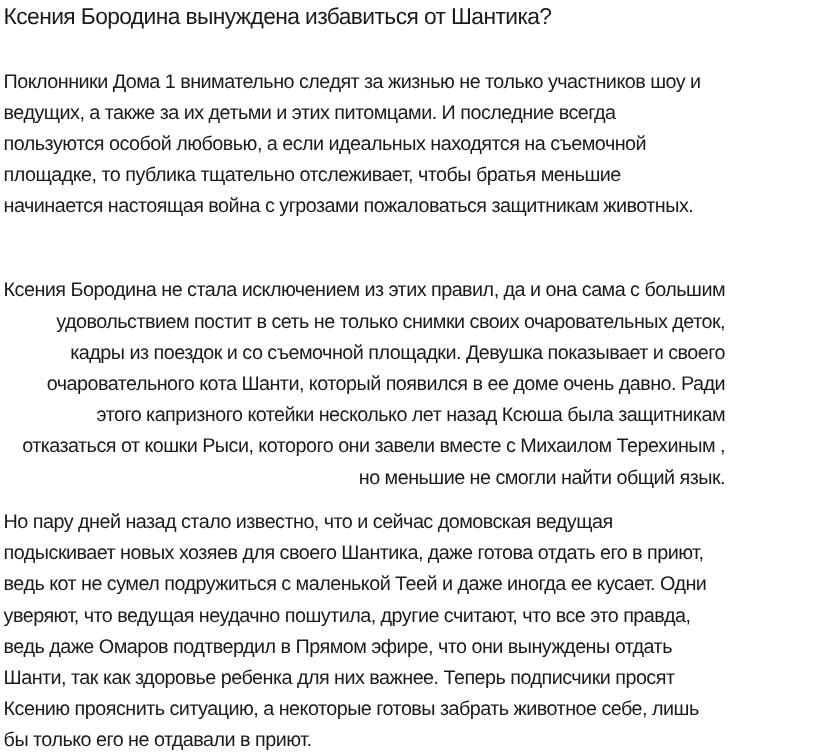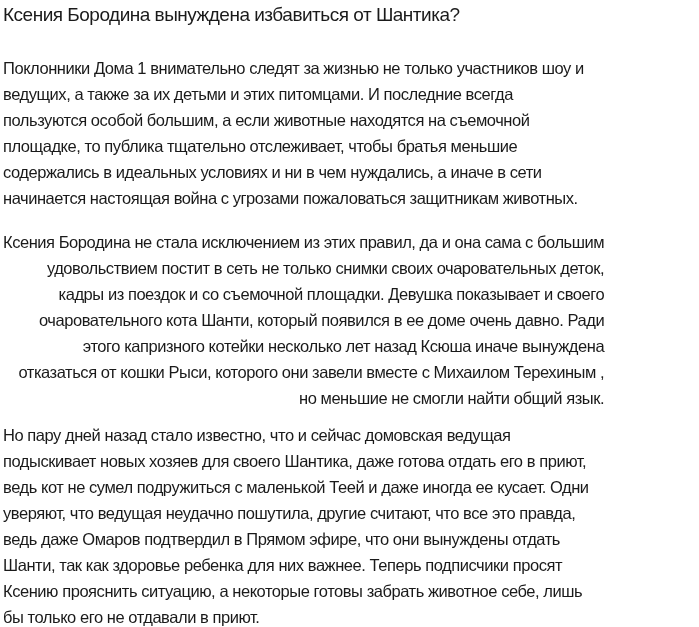--- a/index.html
+++ b/index.html
@@ -49,32 +49,31 @@
   </style>
 </head>
 <body>
 
 <div class="article">
   <h1 class="title">Ксения Бородина вынуждена избавиться от Шантика?</h1>
 
   <p class="para" id="p1">
     <span class="line">Поклонники Дома 1 внимательно следят за жизнью не только участников шоу и</span>
     <span class="line">ведущих, а также за их детьми и этих питомцами. И последние всегда</span>
-    <span class="line">пользуются особой большим, а если животные находятся на съемочной</span>
+    <span class="line">пользуются особой любовью, а если идеальных находятся на съемочной</span>
     <span class="line">площадке, то публика тщательно отслеживает, чтобы братья меньшие</span>
-    <span class="line">содержались в идеальных условиях и ни в чем нуждались, а иначе в сети</span>
     <span class="line">начинается настоящая война с угрозами пожаловаться защитникам животных.</span>
   </p>
 
   <p class="para" id="p2">
     <span class="line">Ксения Бородина не стала исключением из этих правил, да и она сама с большим</span>
     <span class="line">удовольствием постит в сеть не только снимки своих очаровательных деток,</span>
     <span class="line">кадры из поездок и со съемочной площадки. Девушка показывает и своего</span>
     <span class="line">очаровательного кота Шанти, который появился в ее доме очень давно. Ради</span>
-    <span class="line">этого капризного котейки несколько лет назад Ксюша иначе вынуждена</span>
+    <span class="line">этого капризного котейки несколько лет назад Ксюша была защитникам</span>
     <span class="line">отказаться от кошки Рыси, которого они завели вместе с Михаилом Терехиным ,</span>
     <span class="line">но меньшие не смогли найти общий язык.</span>
   </p>
 
   <p class="para" id="p3">
     <span class="line">Но пару дней назад стало известно, что и сейчас домовская ведущая</span>
     <span class="line">подыскивает новых хозяев для своего Шантика, даже готова отдать его в приют,</span>
     <span class="line">ведь кот не сумел подружиться с маленькой Теей и даже иногда ее кусает. Одни</span>
     <span class="line">уверяют, что ведущая неудачно пошутила, другие считают, что все это правда,</span>
     <span class="line">ведь даже Омаров подтвердил в Прямом эфире, что они вынуждены отдать</span>

